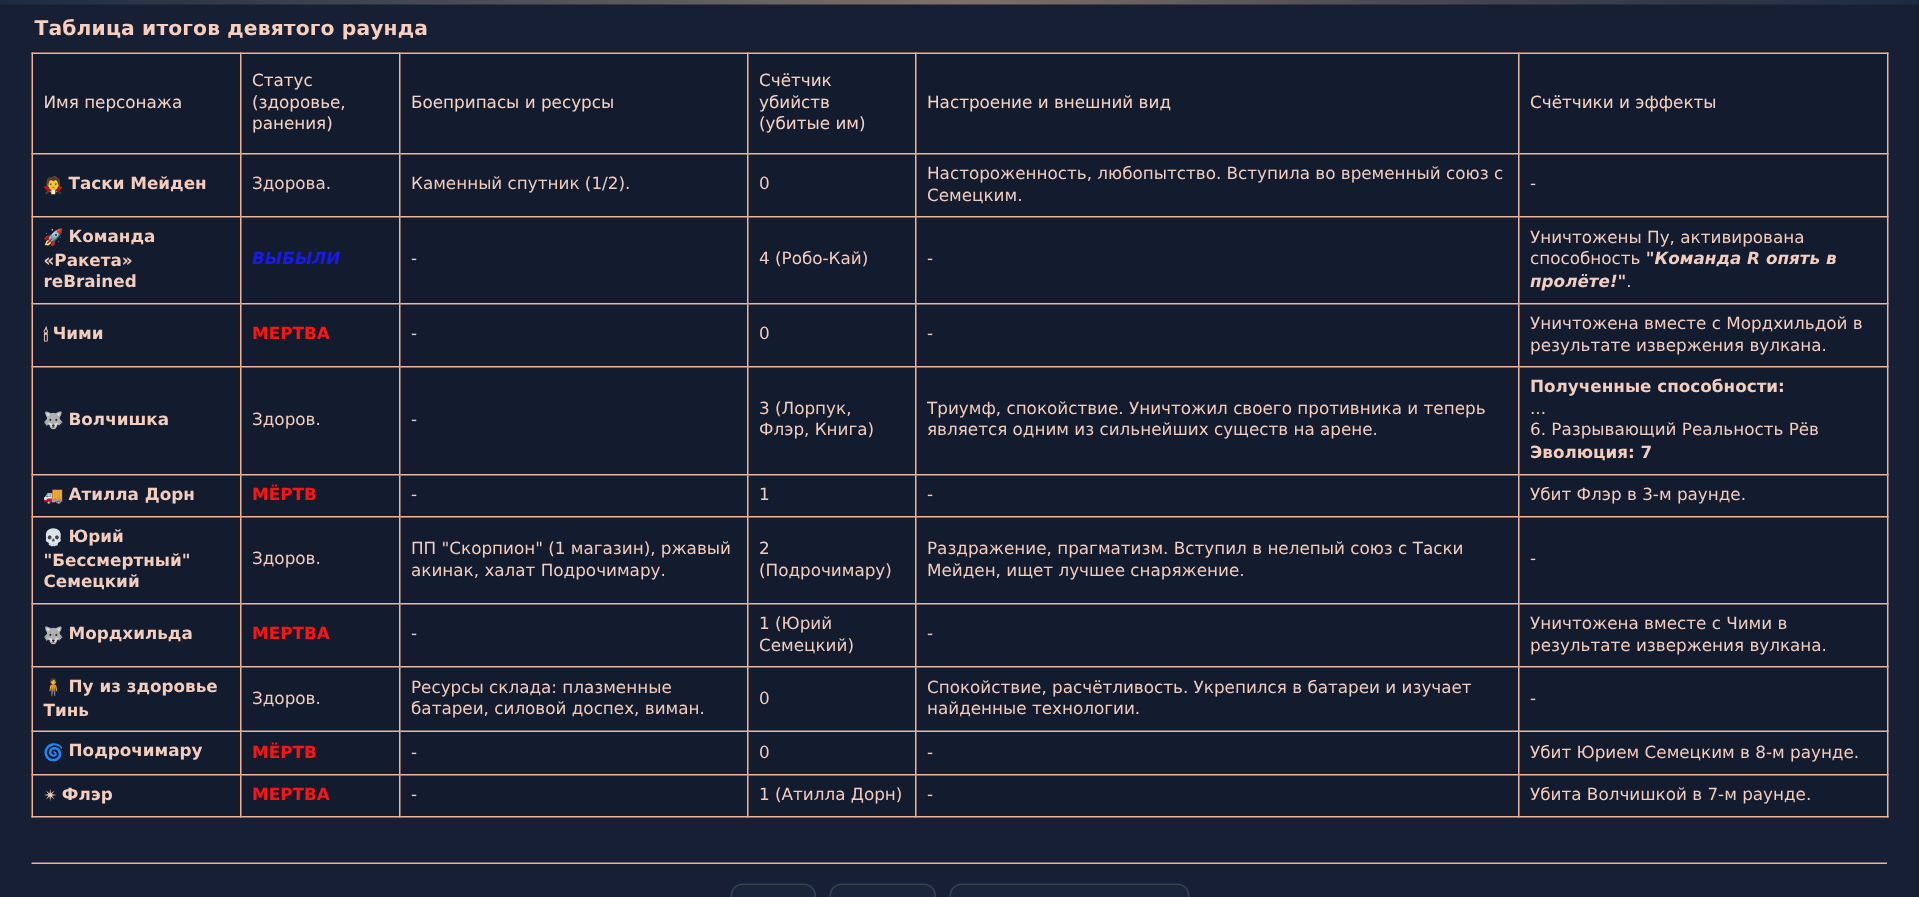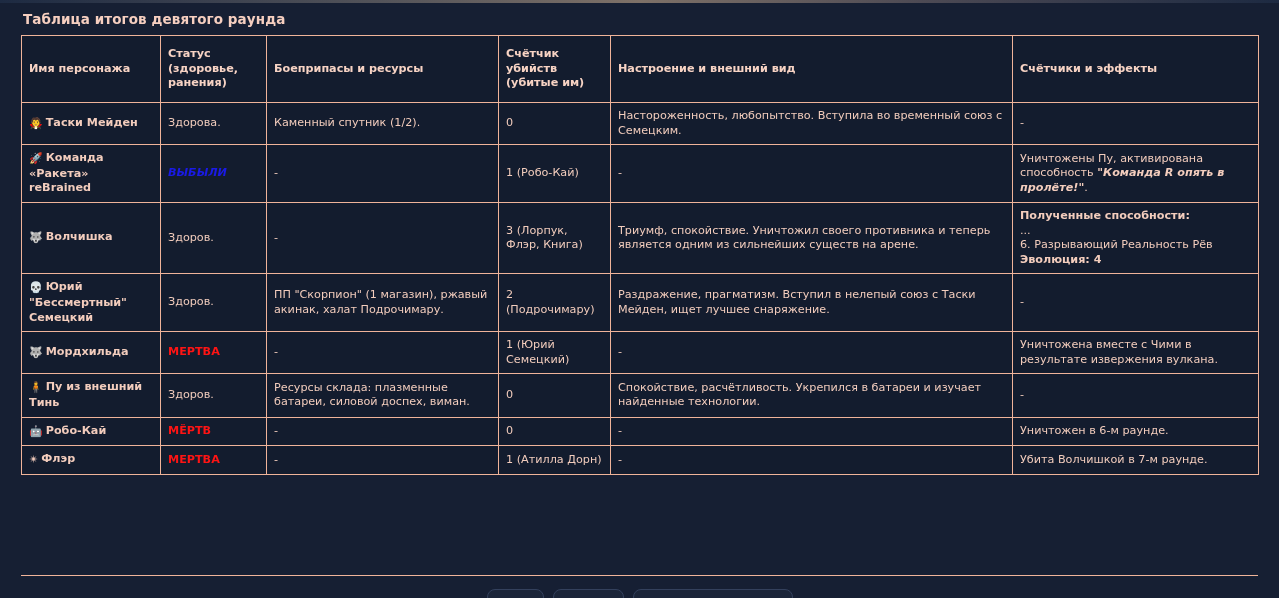--- a/index.html
+++ b/index.html
@@ -55,21 +55,21 @@
     text-align: left;
     padding: 6px 7px;
     font-size: 11.2px;
     line-height: 14.6px;
     box-sizing: border-box;
     background: #131c2e;
     color: #f3cdbd;
     overflow: hidden;
   }
   table.summary th {
-    font-weight: bold;
+    font-weight: normal;
     color: #f7d3c4;
     vertical-align: middle;
     height: 67px;
   }
   col.c-name   { width: 139px; }
   col.c-status { width: 106px; }
   col.c-ammo   { width: 232px; }
   col.c-kills  { width: 112px; }
   col.c-mood   { width: 402px; }
   col.c-eff    { width: 246px; }
@@ -158,68 +158,84 @@
             <td class="cell-status"><span class="st-alive">Здорова.</span></td>
             <td>Каменный спутник (1/2).</td>
             <td>0</td>
             <td>Настороженность, любопытство. Вступила во временный союз с Семецким.</td>
             <td class="cell-eff">-</td>
           </tr>
           <tr>
             <td class="cell-name"><span class="ic">🚀</span><span>Команда «Ракета» reBrained</span></td>
             <td class="cell-status"><span class="st-out">ВЫБЫЛИ</span></td>
             <td>-</td>
-            <td>1 (Робо-Кай)</td>
+            <td>4 (Робо-Кай)</td>
             <td>-</td>
             <td class="cell-eff"><span>Уничтожены Пу, активирована способность </span><em>"Команда R опять в пролёте!"</em><span>.</span></td>
+          </tr>
+          <tr>
+            <td class="cell-name"><span class="ic">🕯</span><span>Чими</span></td>
+            <td class="cell-status"><span class="st-dead">МЕРТВА</span></td>
+            <td>-</td>
+            <td>0</td>
+            <td>-</td>
+            <td class="cell-eff">Уничтожена вместе с Мордхильдой в результате извержения вулкана.</td>
           </tr>
           <tr>
             <td class="cell-name"><span class="ic">🐺</span><span>Волчишка</span></td>
             <td class="cell-status"><span class="st-alive">Здоров.</span></td>
             <td>-</td>
             <td>3 (Лорпук, Флэр, Книга)</td>
             <td>Триумф, спокойствие. Уничтожил своего противника и теперь является одним из сильнейших существ на арене.</td>
             <td class="cell-eff">
               <span class="eff-title">Полученные способности:</span>
               <span class="eff-line">...</span>
               <span class="eff-line">6. Разрывающий Реальность Рёв</span>
-              <span class="eff-title">Эволюция: 4</span>
+              <span class="eff-title">Эволюция: 7</span>
             </td>
+          </tr>
+          <tr>
+            <td class="cell-name"><span class="ic">🚚</span><span>Атилла Дорн</span></td>
+            <td class="cell-status"><span class="st-dead">МЁРТВ</span></td>
+            <td>-</td>
+            <td>1</td>
+            <td>-</td>
+            <td class="cell-eff">Убит Флэр в 3-м раунде.</td>
           </tr>
           <tr>
             <td class="cell-name"><span class="ic">💀</span><span>Юрий "Бессмертный" Семецкий</span></td>
             <td class="cell-status"><span class="st-alive">Здоров.</span></td>
             <td>ПП "Скорпион" (1 магазин), ржавый акинак, халат Подрочимару.</td>
             <td>2 (Подрочимару)</td>
             <td>Раздражение, прагматизм. Вступил в нелепый союз с Таски Мейден, ищет лучшее снаряжение.</td>
             <td class="cell-eff">-</td>
           </tr>
           <tr>
             <td class="cell-name"><span class="ic">🐺</span><span>Мордхильда</span></td>
             <td class="cell-status"><span class="st-dead">МЕРТВА</span></td>
             <td>-</td>
             <td>1 (Юрий Семецкий)</td>
             <td>-</td>
             <td class="cell-eff">Уничтожена вместе с Чими в результате извержения вулкана.</td>
           </tr>
           <tr>
-            <td class="cell-name"><span class="ic">🧍</span><span>Пу из внешний Тинь</span></td>
+            <td class="cell-name"><span class="ic">🧍</span><span>Пу из здоровье Тинь</span></td>
             <td class="cell-status"><span class="st-alive">Здоров.</span></td>
             <td>Ресурсы склада: плазменные батареи, силовой доспех, виман.</td>
             <td>0</td>
             <td>Спокойствие, расчётливость. Укрепился в батареи и изучает найденные технологии.</td>
             <td class="cell-eff">-</td>
           </tr>
           <tr>
-            <td class="cell-name"><span class="ic">🤖</span><span>Робо-Кай</span></td>
+            <td class="cell-name"><span class="ic">🌀</span><span>Подрочимару</span></td>
             <td class="cell-status"><span class="st-dead">МЁРТВ</span></td>
             <td>-</td>
             <td>0</td>
             <td>-</td>
-            <td class="cell-eff">Уничтожен в 6-м раунде.</td>
+            <td class="cell-eff">Убит Юрием Семецким в 8-м раунде.</td>
           </tr>
           <tr>
             <td class="cell-name"><span class="ic">✴</span><span>Флэр</span></td>
             <td class="cell-status"><span class="st-dead">МЕРТВА</span></td>
             <td>-</td>
             <td>1 (Атилла Дорн)</td>
             <td>-</td>
             <td class="cell-eff">Убита Волчишкой в 7-м раунде.</td>
           </tr>
         </tbody>

